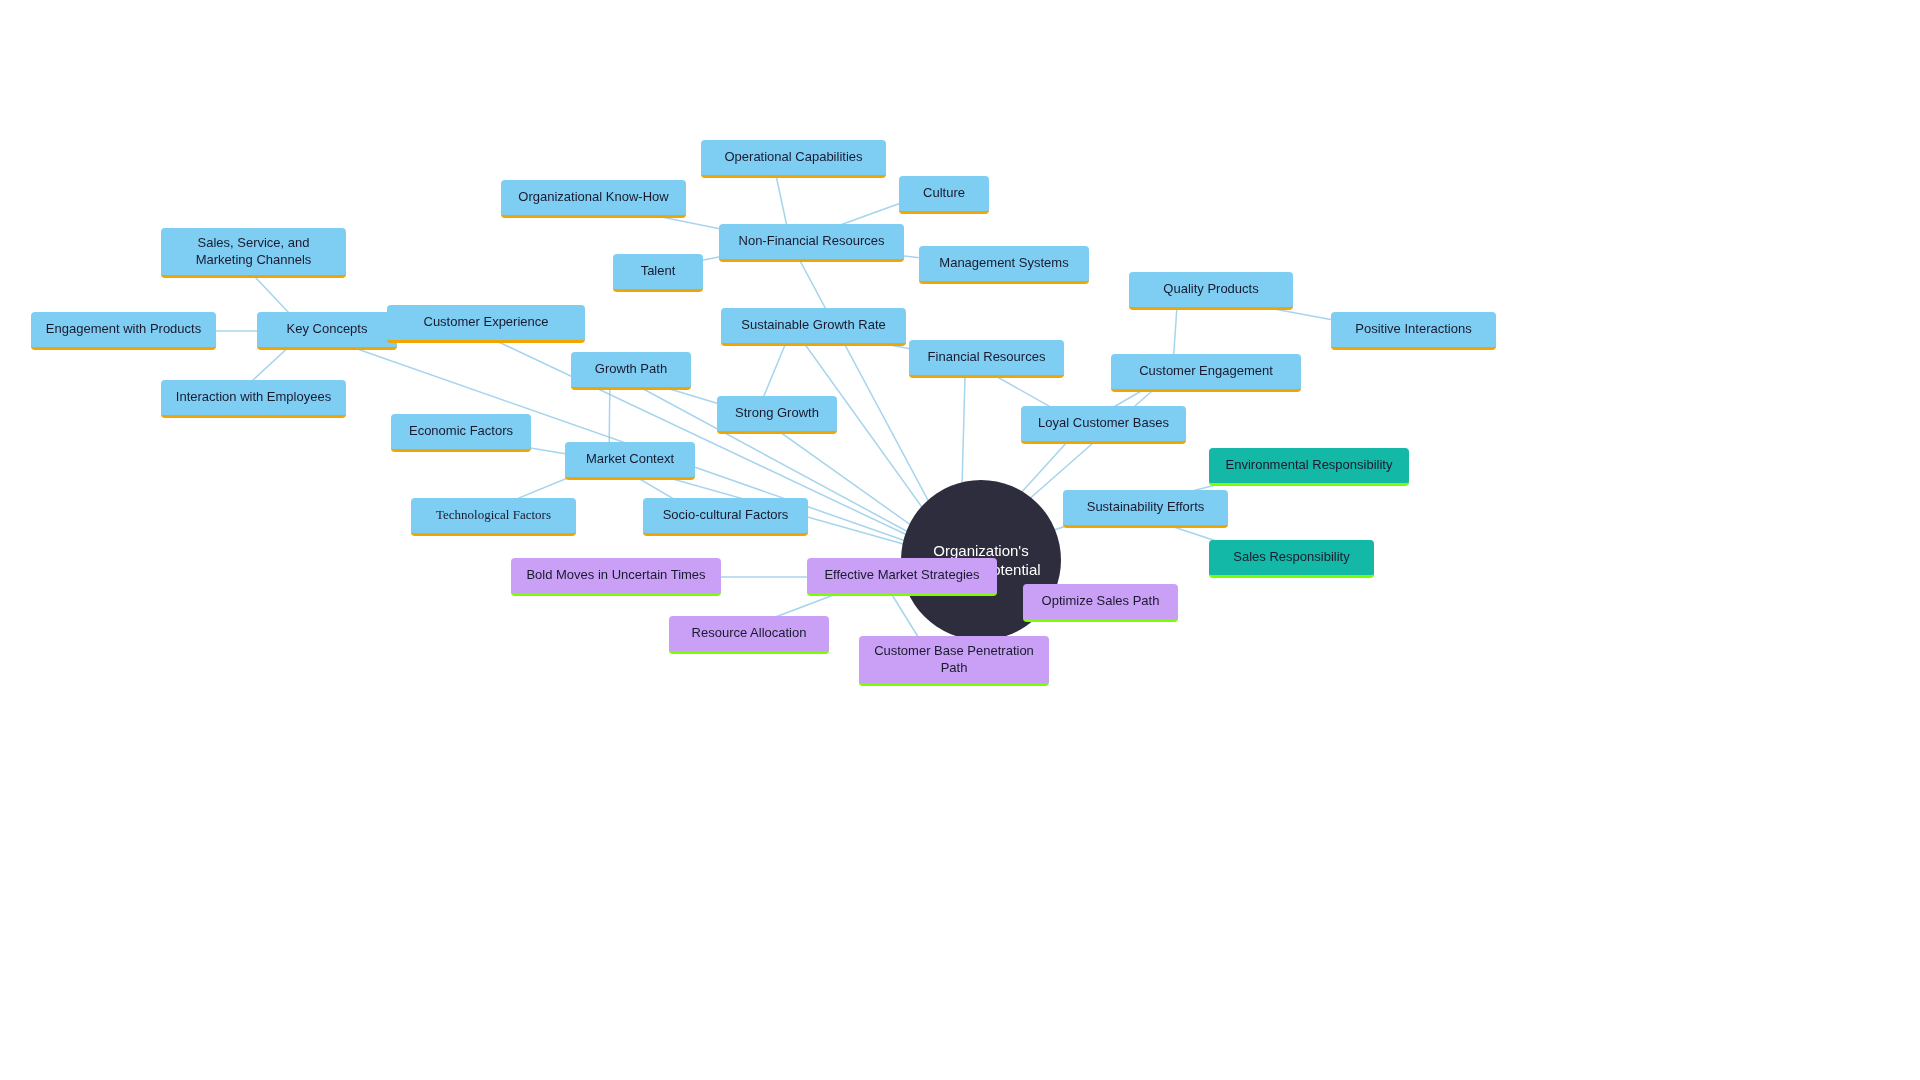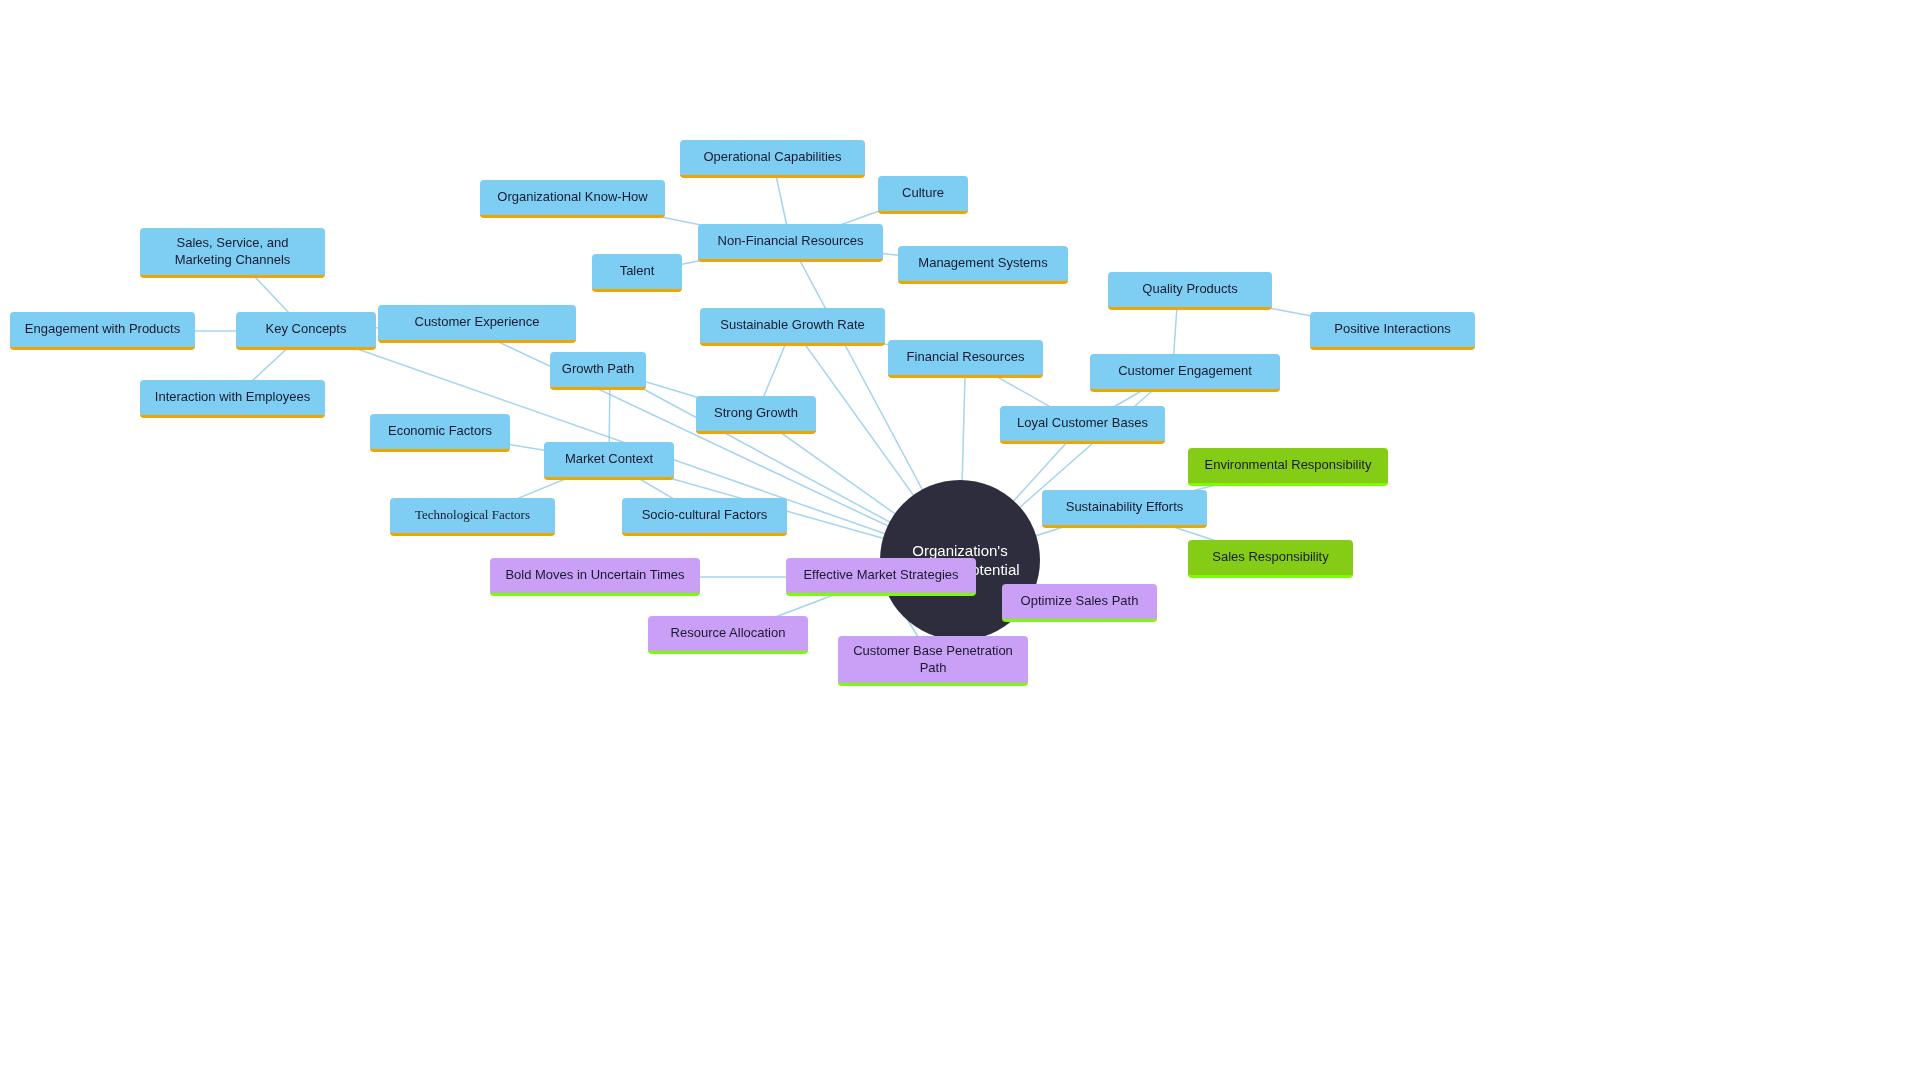--- a/index.html
+++ b/index.html
@@ -21,33 +21,34 @@
       position: absolute;
       display: flex;
       align-items: center;
       justify-content: center;
       text-align: center;
       font-size: 13px;
       border-radius: 4px;
       padding: 6px 10px;
       line-height: 1.3;
       cursor: default;
+      margin-left: 21px;
     }
     .node-blue {
       background: #7ecef4;
       border-bottom: 3px solid #f0a500;
       color: #1a1a2e;
     }
     .node-purple {
       background: #c9a0f5;
       border-bottom: 3px solid #7cfc00;
       color: #1a1a2e;
     }
     .node-yellow {
-      background: #84cc16;
+      background: #14b8a6;
       border-bottom: 3px solid #7cfc00;
       color: #1a1a2e;
     }
     .node-center {
       background: #2d2d3d;
       color: #ffffff;
       border-radius: 50%;
       font-size: 15px;
       font-weight: 500;
       border: none;
@@ -97,22 +98,22 @@
     <line x1="881" y1="577" x2="933" y2="661" stroke="#90cae8" stroke-width="1.5" opacity="0.8"></line>
   </svg>
 
 <div id="nodes-container">
     <div class="node node-center" style="left: 880px; top: 480px; width: 160px; height: 160px;">Organization's Success
 Potential</div>
     <div class="node node-blue" style="left: 236px; top: 312px; width: 140px; min-height: 38px;">Key Concepts</div>
     <div class="node node-blue" style="left: 140px; top: 228px; width: 185px; min-height: 50px;">Sales, Service, and Marketing Channels</div>
     <div class="node node-blue" style="left: 10px; top: 312px; width: 185px; min-height: 38px;">Engagement with Products</div>
     <div class="node node-blue" style="left: 140px; top: 380px; width: 185px; min-height: 38px;">Interaction with Employees</div>
-    <div class="node node-blue" style="left: 378px; top: 305px; width: 198px; min-height: 38px;">Customer Experience</div>
-    <div class="node node-blue" style="left: 550px; top: 352px; width: 96px; min-height: 38px; text-align: center;">Growth Path</div>
+    <div class="node node-blue" style="left: 366px; top: 305px; width: 198px; min-height: 38px;">Customer Experience</div>
+    <div class="node node-blue" style="left: 550px; top: 352px; width: 120px; min-height: 38px; text-align: center;">Growth Path</div>
     <div class="node node-blue" style="left: 544px; top: 442px; width: 130px; min-height: 38px;">Market Context</div>
     <div class="node node-blue" style="left: 370px; top: 414px; width: 140px; min-height: 38px;">Economic Factors</div>
     <div class="node node-blue" style="left: 390px; top: 498px; width: 165px; min-height: 38px; font-family: Liberation Serif, serif;">Technological Factors</div>
     <div class="node node-blue" style="left: 622px; top: 498px; width: 165px; min-height: 38px;">Socio-cultural Factors</div>
     <div class="node node-blue" style="left: 696px; top: 396px; width: 120px; min-height: 38px;">Strong Growth</div>
     <div class="node node-blue" style="left: 700px; top: 308px; width: 185px; min-height: 38px;">Sustainable Growth Rate</div>
     <div class="node node-blue" style="left: 592px; top: 254px; width: 90px; min-height: 38px;">Talent</div>
     <div class="node node-blue" style="left: 698px; top: 224px; width: 185px; min-height: 38px;">Non-Financial Resources</div>
     <div class="node node-blue" style="left: 480px; top: 180px; width: 185px; min-height: 38px;">Organizational Know-How</div>
     <div class="node node-blue" style="left: 680px; top: 140px; width: 185px; min-height: 38px;">Operational Capabilities</div>

